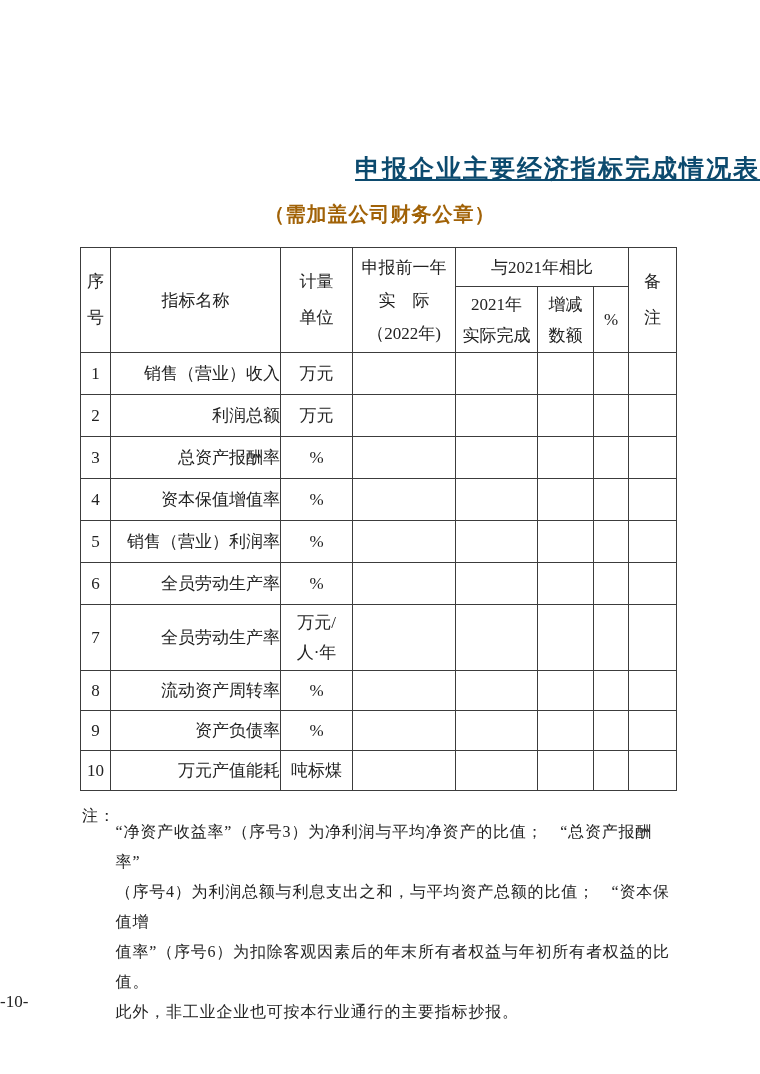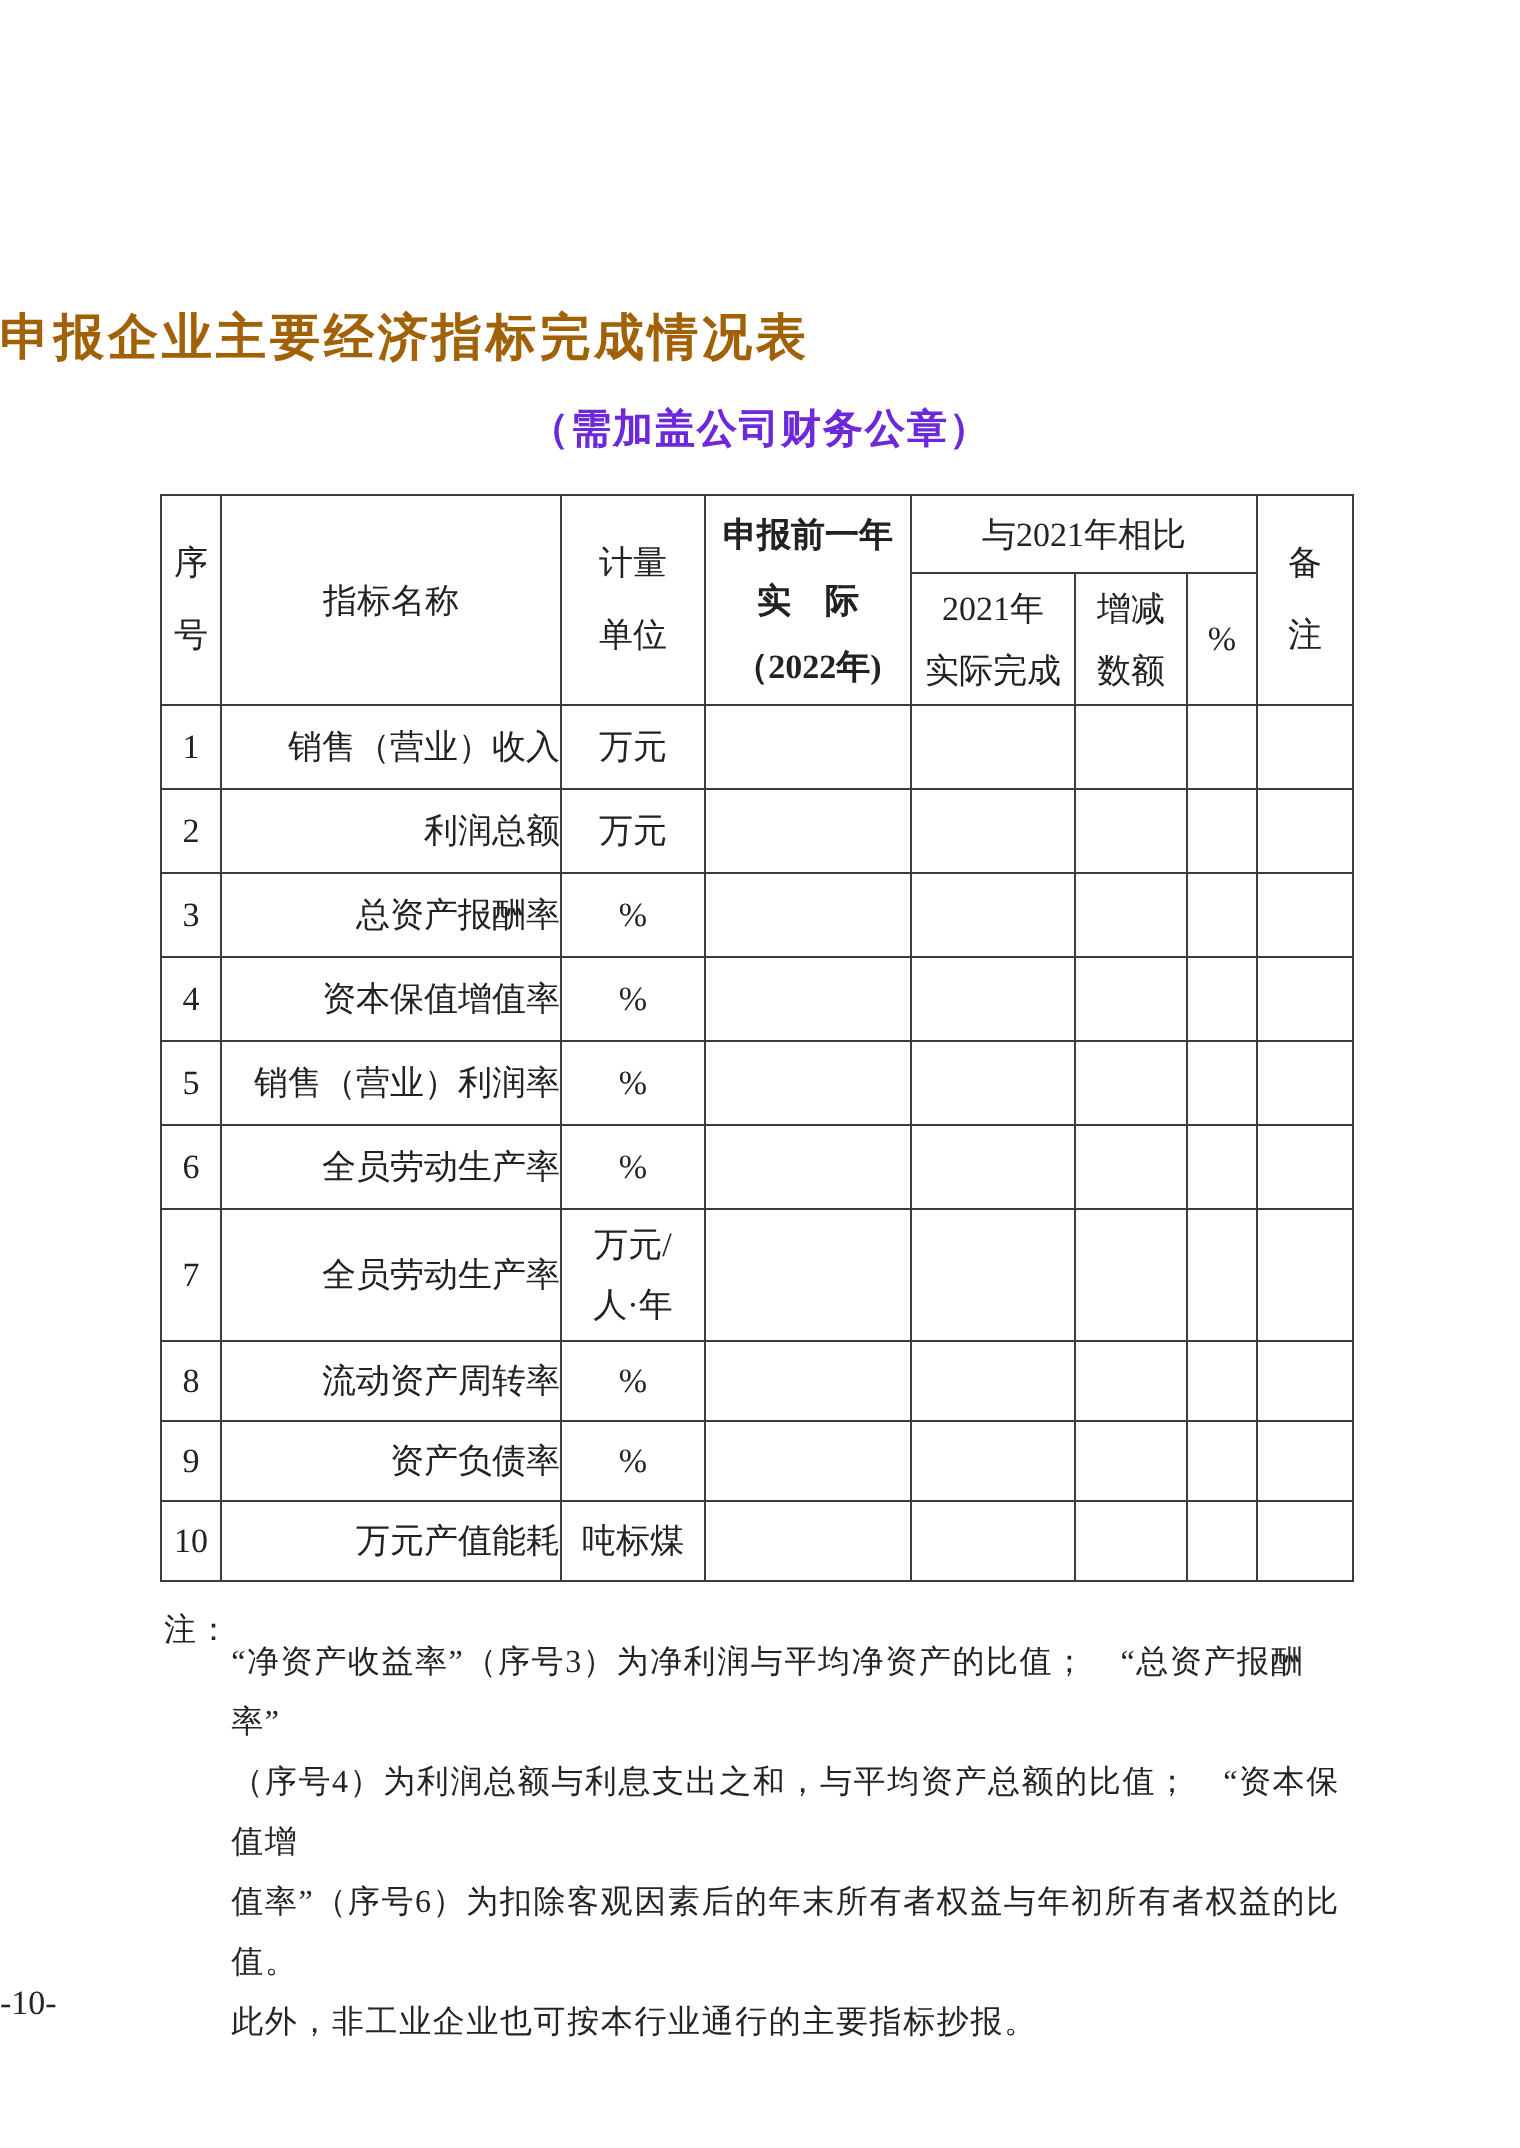--- a/index.html
+++ b/index.html
@@ -11,38 +11,39 @@
     background: #ffffff;
     font-family: "Liberation Serif", "DejaVu Serif", serif;
     color: #222222;
     overflow: hidden;
   }
   .doc-title {
     position: absolute;
     top: 152px;
     left: 0;
     width: 100%;
-    text-align: left;
+    text-align: right;
     font-family: "Liberation Sans", "DejaVu Sans", sans-serif;
     font-weight: 700;
     font-size: 25px;
     letter-spacing: 2px;
-    color: #a16207;
+    color: #0c4a6e;
+    text-decoration: underline;
   }
   .doc-subtitle {
     position: absolute;
     top: 201px;
     left: 0;
     width: 100%;
     text-align: center;
     font-family: Liberation Sans, sans-serif;
     font-weight: 700;
     font-size: 20px;
     letter-spacing: 1px;
-    color: #6d28d9;
+    color: #a16207;
   }
   table.indicators {
     position: absolute;
     top: 247px;
     left: 80px;
     width: 596px;
     border-collapse: collapse;
     table-layout: fixed;
     font-size: 17px;
     color: #222222;
@@ -53,21 +54,21 @@
     font-weight: normal;
     text-align: center;
     vertical-align: middle;
     padding: 0;
     overflow: hidden;
   }
   .pre { white-space: pre-line; }
   thead tr.hdr-top { height: 39px; }
   thead tr.hdr-sub { height: 66px; }
   thead th.stack2 { line-height: 36px; }
-  thead th.stack3 { line-height: 33px; font-weight: bold; }
+  thead th.stack3 { line-height: 33px; }
   thead tr.hdr-sub th.pre { line-height: 31px; }
   tbody tr { height: 42px; }
   tbody tr:nth-child(7) { height: 66px; }
   tbody tr:nth-child(n+8) { height: 40px; }
   tbody td.cell-name {
     text-align: right;
     padding-left: 8px;
   }
   tbody td.cell-unit { line-height: 30px; margin-left: 16px; }
   .note {

